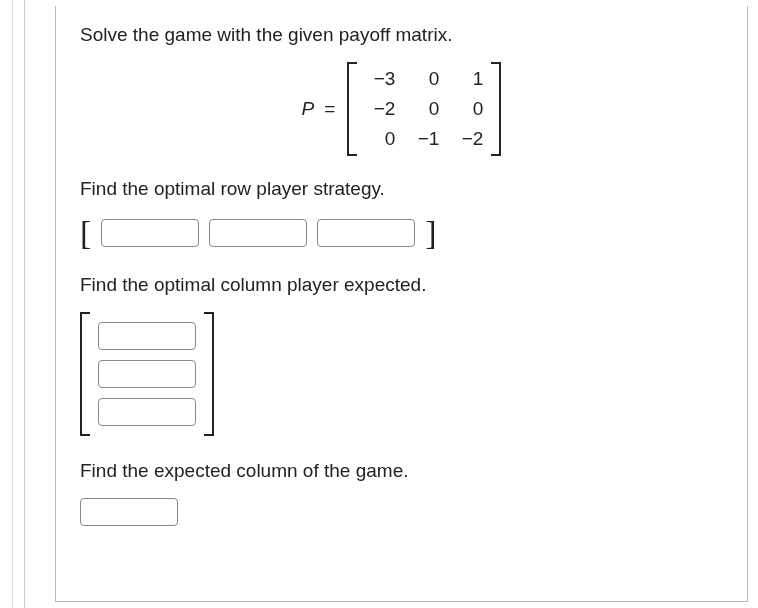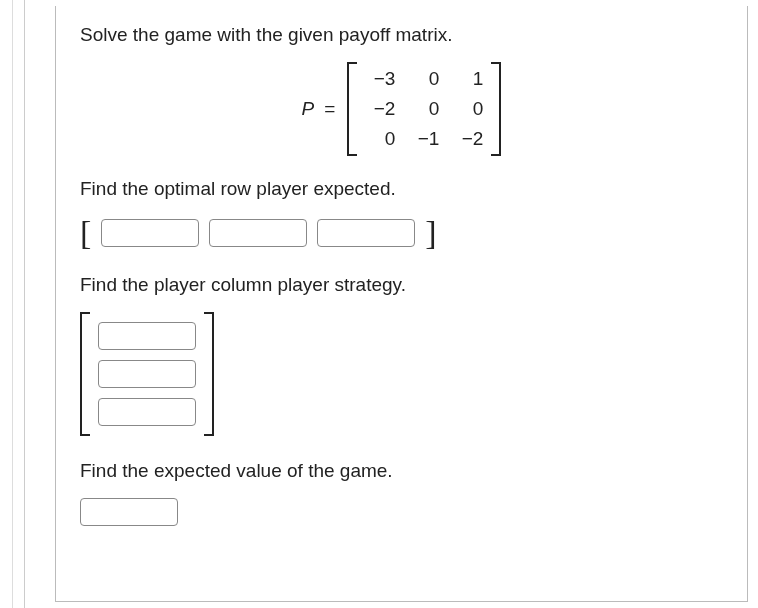--- a/index.html
+++ b/index.html
@@ -158,41 +158,41 @@
         <span>0</span>
         <span>0</span>
         <span>0</span>
         <span>−1</span>
         <span>−2</span>
       </div>
       <div class="bracket-right"></div>
     </div>
   </div>
 
-  <div class="prompt">Find the optimal row player expected.</div>
+  <div class="prompt">Find the optimal row player strategy.</div>
 
   <div class="row-inputs">
     <span class="bracket-char">[</span>
     <input type="text" style="">
     <input type="text" style="">
     <input type="text" style="">
     <span class="bracket-char">]</span>
   </div>
 
-  <div class="prompt">Find the player column player strategy.</div>
+  <div class="prompt">Find the optimal column player expected.</div>
 
   <div class="col-inputs-wrap">
     <div class="col-bracket-left"></div>
     <div class="col-inputs">
       <input type="text" style="">
       <input type="text" style="">
       <input type="text" style="">
     </div>
     <div class="col-bracket-right"></div>
   </div>
 
-  <div class="prompt">Find the expected value of the game.</div>
+  <div class="prompt">Find the expected column of the game.</div>
 
   <div class="ev-input">
     <input type="text" style="">
   </div>
 
 </div>
 
 </body></html>

